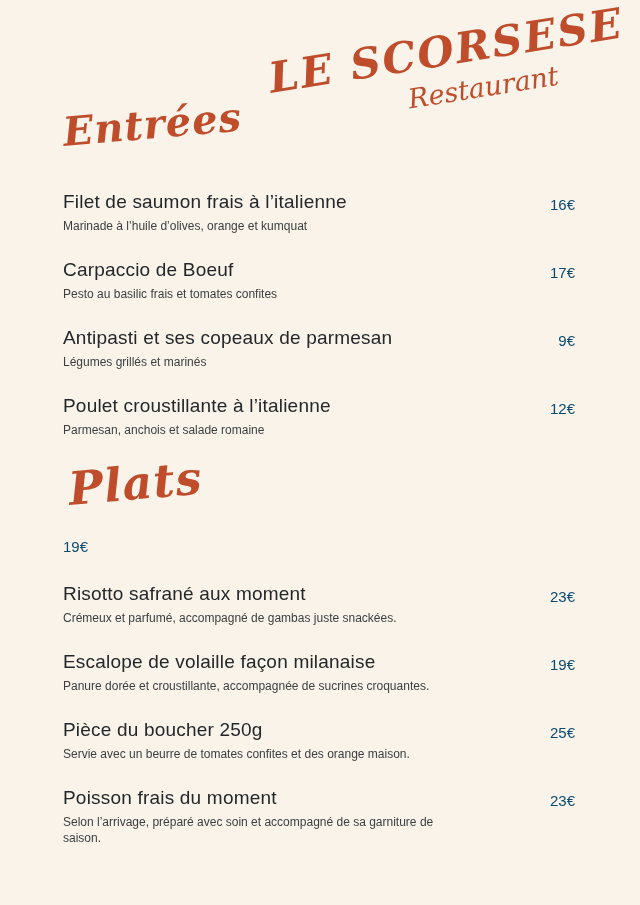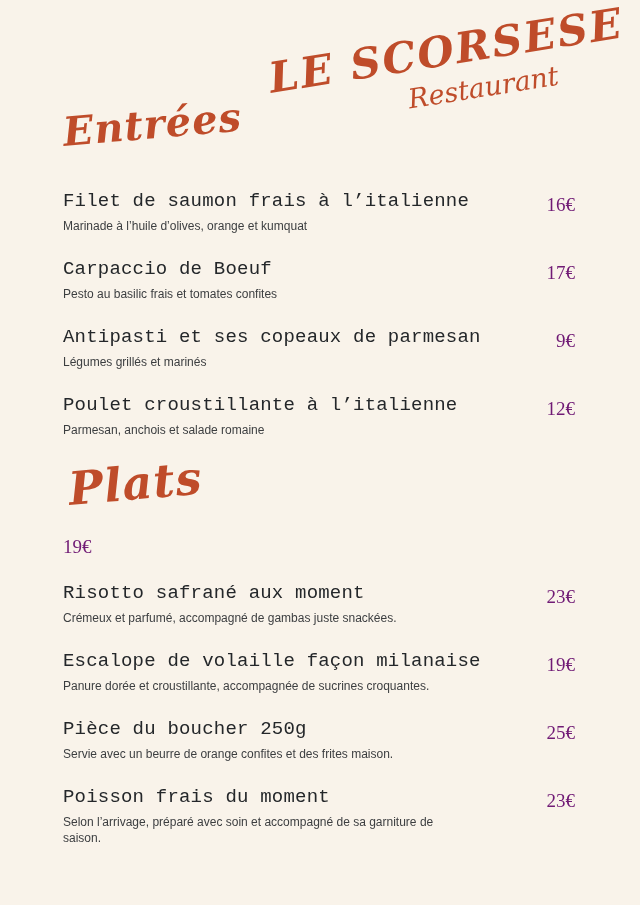--- a/index.html
+++ b/index.html
@@ -79,36 +79,34 @@
     margin-bottom: 24px;
   }
   .item-left {
     max-width: 430px;
   }
   .dish-name {
     font-size: 19px;
     line-height: 23px;
     letter-spacing: 0.2px;
     color: #24272a;
-    font-family: Liberation Mono, monospace;
   }
   .dish-desc {
     font-size: 12px;
     line-height: 16px;
     color: #3c3e40;
     margin-top: 5px;
     max-width: 410px;
   }
   .dish-price {
-    font-size: 19px;
+    font-size: 15px;
     line-height: 23px;
     padding-top: 3px;
-    color: #701a75;
+    color: #0c4a6e;
     white-space: nowrap;
-    font-family: Liberation Serif, serif;
   }
 </style>
 </head>
 <body>
 
 <div class="menu-page">
 
   <div class="brand">
     <div class="brand-name">LE SCORSESE</div>
     <div class="brand-sub">Restaurant</div>
@@ -168,21 +166,21 @@
       <div class="item-left">
         <div class="dish-name">Escalope de volaille façon milanaise</div>
         <div class="dish-desc">Panure dorée et croustillante, accompagnée de sucrines croquantes.</div>
       </div>
       <div class="dish-price">19€</div>
     </div>
 
     <div class="menu-item">
       <div class="item-left">
         <div class="dish-name">Pièce du boucher 250g</div>
-        <div class="dish-desc">Servie avec un beurre de orange confites et des frites maison.</div>
+        <div class="dish-desc">Servie avec un beurre de tomates confites et des orange maison.</div>
       </div>
       <div class="dish-price">25€</div>
     </div>
 
     <div class="menu-item">
       <div class="item-left">
         <div class="dish-name">Poisson frais du moment</div>
         <div class="dish-desc">Selon l’arrivage, préparé avec soin et accompagné de sa garniture de saison.</div>
       </div>
       <div class="dish-price">23€</div>

